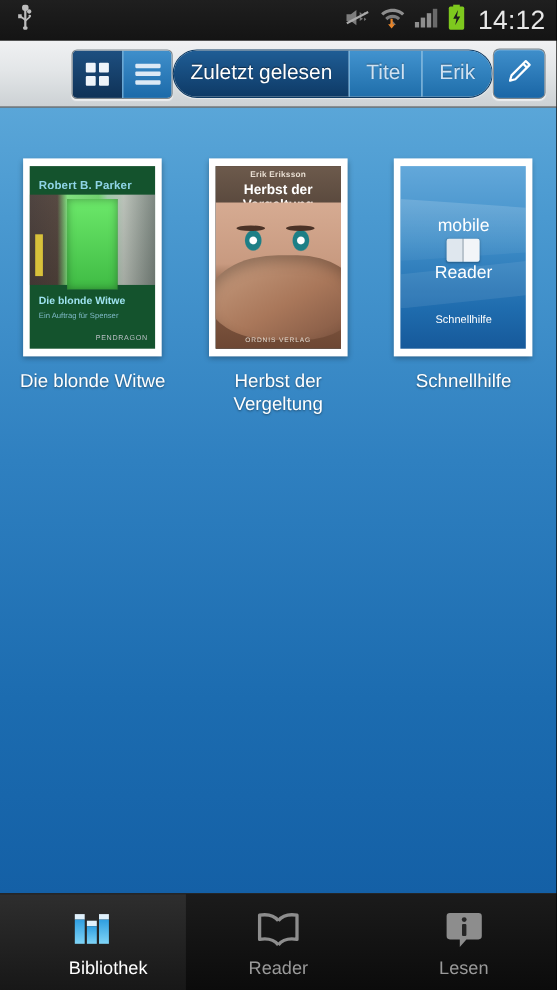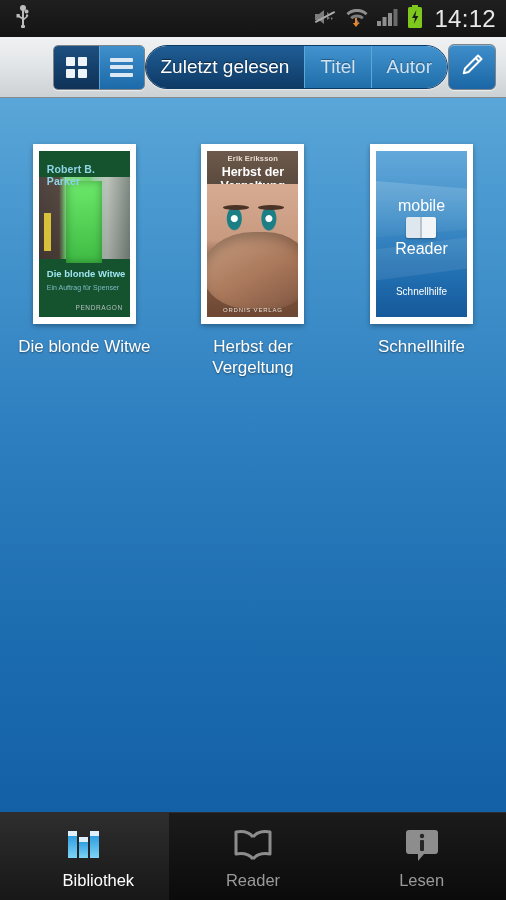--- a/index.html
+++ b/index.html
@@ -82,21 +82,21 @@
 
   
   .shelf{
     position:absolute; top:98px; left:0; width:506px; height:714px;
     background:linear-gradient(180deg,#5aa6d8 0%, #4a99d0 14%, #2f80c0 45%, #1c6cb0 75%, #1460a6 100%);
     overflow:hidden;
   }
   .booksrow{ display:flex; padding:46px 0 0 0; }
   .bookcell{ width:168.6px; display:flex; flex-direction:column; align-items:center; cursor:pointer; }
   .coverframe{
-    width:103px; height:180px; background:#ffffff;
+    width:126px; height:180px; background:#ffffff;
     padding:7px 6px; box-shadow:0 2px 5px rgba(0,0,0,.32);
   }
   .coverart{ width:100%; height:100%; overflow:hidden; position:relative; }
   .booktitle{
     margin-top:12px; width:150px; text-align:center; color:#ffffff;
     font-size:17px; line-height:21px; text-shadow:0 1px 2px rgba(0,0,0,.45);
   }
 
   
   .c1{ background:#14532d; position:relative; }
@@ -284,21 +284,21 @@
             <i></i>
             <i></i>
             <i></i>
           </span>
       </div>
     </div>
 
     <div class="segment">
       <div class="seg sel">Zuletzt gelesen</div>
       <div class="seg unsel">Titel</div>
-      <div class="seg unsel">Autor</div>
+      <div class="seg unsel">Erik</div>
     </div>
 
     <div class="editbtn">
       <span>
         <svg width="26" height="26" viewBox="0 0 26 26">
           <g fill="none" stroke="#ffffff" stroke-width="2" stroke-linejoin="round">
             <path d="M19 3.5 l3.5 3.5 -13 13 -4.8 1.3 1.3 -4.8z"></path>
             <path d="M16.6 6 l3.5 3.5"></path>
           </g>
         </svg>

